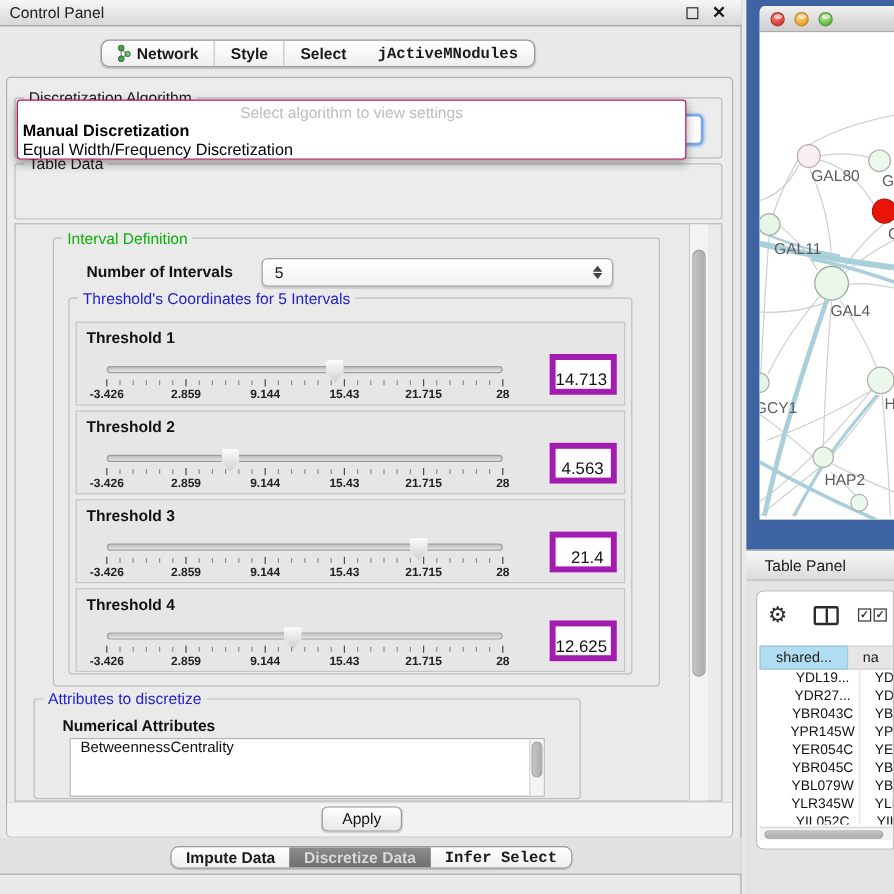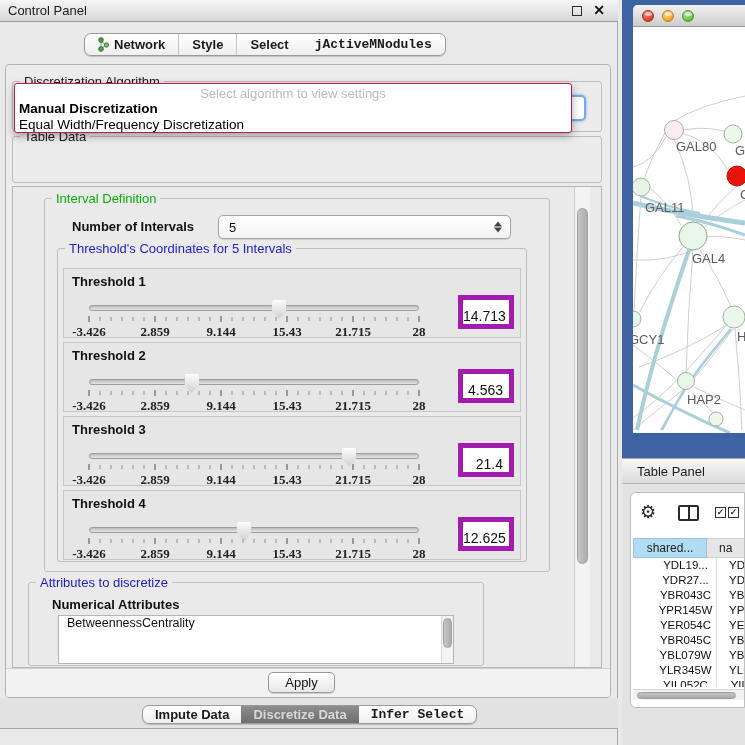--- a/index.html
+++ b/index.html
@@ -74,22 +74,22 @@
   .track { position:absolute; left:25px; top:36px; width:330px; height:6px; border-radius:4px;
     background:linear-gradient(#bdbdbd,#e6e6e6); border:1px solid #9d9d9d; }
   .handle { position:absolute; top:-6px; width:15px; height:19px; transform:translateX(-50%);
     background:linear-gradient(#fdfdfd,#cfcfcf);
     clip-path:polygon(10% 0,90% 0,100% 14%,100% 55%,50% 100%,0 55%,0 14%);
     filter:drop-shadow(0 0 1px #7e7e7e); }
   .ruler { position:absolute; left:25px; top:47px; width:330px; height:7px; }
   .tick { position:absolute; top:1px; width:1px; height:4px; background:#8c8c8c; transform:translateX(-50%); }
   .tick.major { top:0; height:6px; background:#4c4c4c; }
   .scale { position:absolute; left:25px; top:55px; width:330px; height:12px; }
-  .scale span { position:absolute; transform:translateX(-50%); font-size:13px; font-weight:bold;
-    color:#222; white-space:nowrap;font-family:Liberation Serif, serif; }
+  .scale span { position:absolute; transform:translateX(-50%); font-size:10px; font-weight:bold;
+    color:#222; white-space:nowrap; }
   .vbox { position:absolute; left:378px; top:26px; width:56px; height:34px; background:#fff;
     border:5px solid #a21caf; font-size:14px; color:#111; text-align:right;
     padding-right:6px; line-height:32px;margin-left:16px; }
 
   .attr-group { left:28px; top:582px; width:456px; height:84px; }
   .numattr-label { left:52px; top:597px; font-size:13px; font-weight:bold; color:#111; }
   .attr-list { left:58px; top:615px; width:396px; height:49px; background:#fff; border:1px solid #b4b4b4; overflow:hidden; }
   .litem { font-size:12.5px; color:#111; padding-left:8px; height:15px; line-height:15px; white-space:nowrap; }
   .list-vsb { position:absolute; right:0; top:0; width:12px; height:100%; background:#f4f4f4; border-left:1px solid #d8d8d8; }
   .list-vsb .vsb-thumb { left:1px; width:9px; top:2px; height:30px; }

